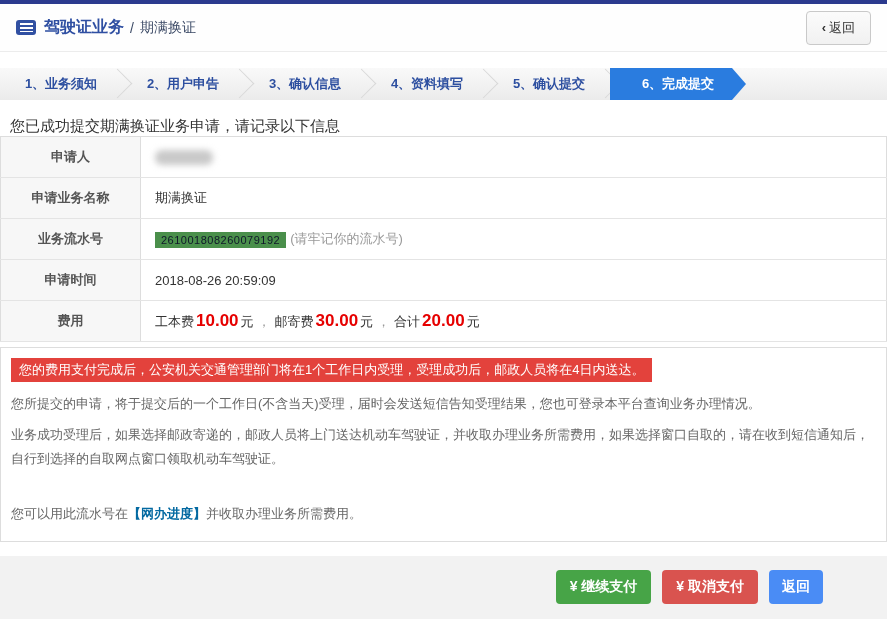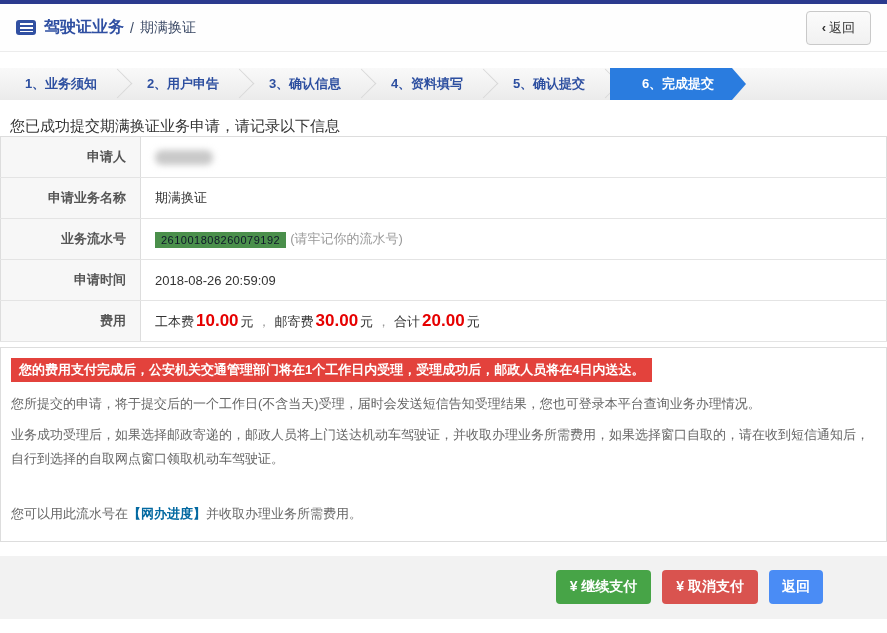--- a/index.html
+++ b/index.html
@@ -28,36 +28,36 @@
     color:#2d4fa0; position:relative; cursor:pointer; }
   .step .sep { position:absolute; right:-6px; top:5px; width:21px; height:21px;
     border-top:1px solid #d8d8d8; border-right:1px solid #d8d8d8;
     transform:rotate(45deg); pointer-events:none; }
   .step.active { width:136px; background:#2a7cdf; color:#fff;
     clip-path:polygon(0 0, calc(100% - 14px) 0, 100% 50%, calc(100% - 14px) 100%, 0 100%); }
 
   .success-msg { margin:17px 10px 0; font-size:15px; color:#333; }
 
   table.info { width:100%; border-collapse:collapse; border:1px solid #ddd; }
-  table.info th { width:140px; background:#f7f7f7; text-align:right; font-weight:bold;
+  table.info th { width:140px; background:#f7f7f7; font-weight:bold;
     color:#555; padding:0 14px; height:41px; border-bottom:1px solid #e4e4e4;
     border-right:1px solid #ddd; font-size:13px; }
   table.info td { padding:0 14px; height:41px; border-bottom:1px solid #e4e4e4;
     color:#333; font-size:13px; }
   .redacted-blob { display:inline-block; width:58px; height:15px; background:#c9c9c9;
     border-radius:7px; filter:blur(3px); vertical-align:middle; }
   .flow-badge { display:inline-block; background:#4a8f4b; color:#0f172a; font-weight:normal;
     font-size:11px; padding:2px 6px; letter-spacing:.5px; vertical-align:middle; }
   .flow-note { color:#999; margin-left:4px; }
   .fee-num { color:#e60000; font-weight:bold; font-size:17px; margin:0 2px; }
   .fee-sep { color:#999; margin:0 4px; }
 
   .notice-box { margin-top:5px; border:1px solid #ddd; background:#fff;
     padding:10px 10px 14px; }
-  .warn-strip { display:inline-block; background:#e3423c; color:#fff; font-weight:bold;
+  .warn-strip { display:inline-block; background:#e3423c; color:#fff; font-weight:normal;
     font-size:13px; padding:3px 8px; margin-bottom:4px; }
   .para { color:#666; font-size:13px; line-height:1.9; margin-top:6px; }
   .para .link-strong { color:#0369a1; font-weight:bold; }
   .para.progress { margin-top:30px; }
 
   .footer-bar { margin-top:14px; background:#f2f2f2; height:63px; display:flex;
     align-items:center; justify-content:flex-end; padding-right:64px; gap:11px; }
   .btn { border:none; border-radius:4px; color:#fff; font-size:14px; font-weight:bold;
     padding:8px 14px; cursor:pointer; font-family:inherit; }
   .btn-green { background:#47a447; }

